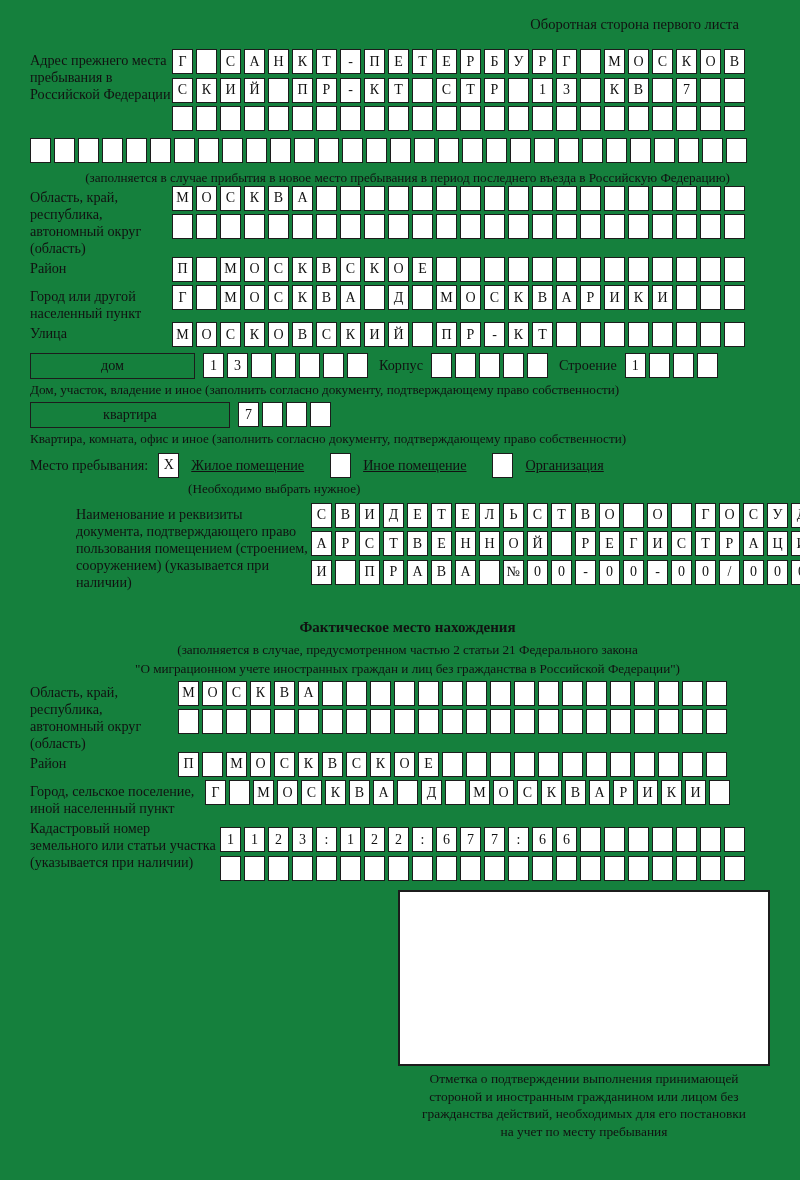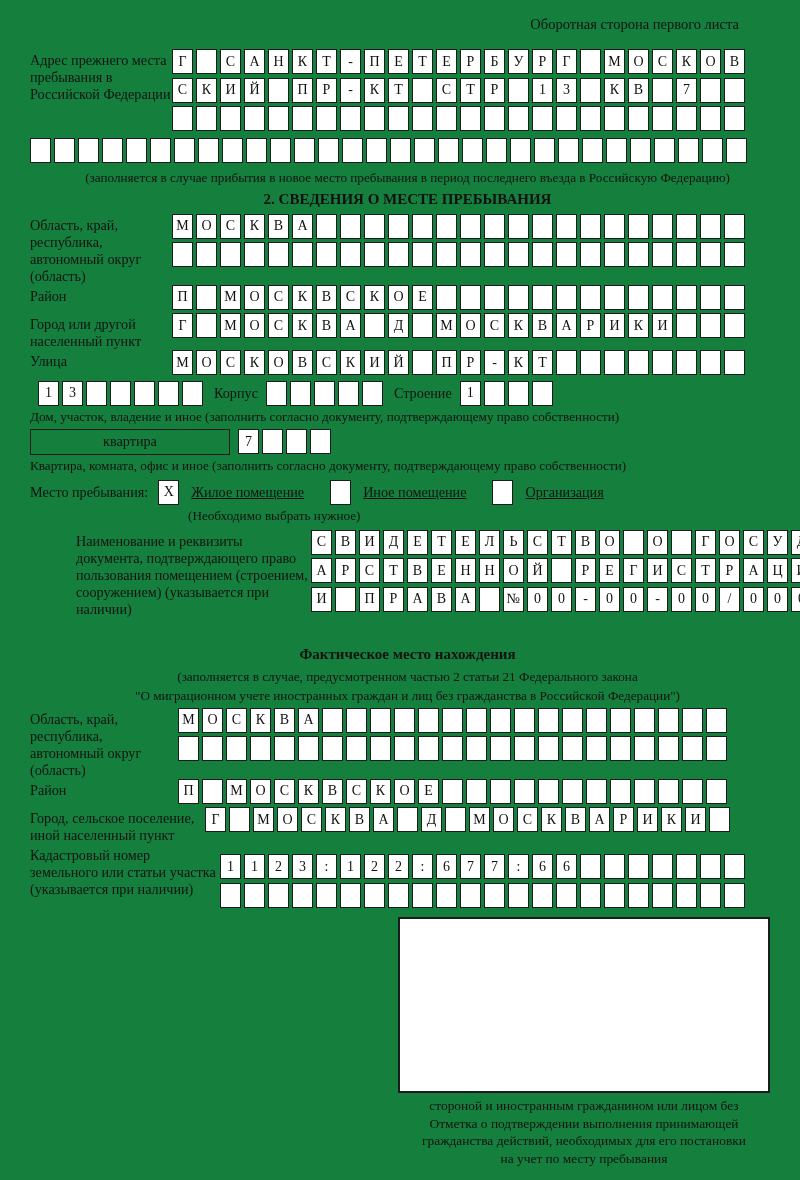--- a/index.html
+++ b/index.html
@@ -174,21 +174,20 @@
       <span class="cb"></span>
       <span class="cb"></span>
       <span class="cb"></span>
       <span class="cb"></span>
       <span class="cb"></span>
       <span class="cb"></span>
       <span class="cb"></span>
     </div>
   <div class="caption center note1">(заполняется в случае прибытия в новое место пребывания в период последнего въезда в Российскую Федерацию)</div>
 
-  <div class="heading">2. СВЕДЕНИЯ О МЕСТЕ ПРЕБЫВАНИЯ</div>
 
   <div class="field">
     <div class="flabel w142">Область, край, республика, автономный округ (область)</div>
     <div class="boxcol">
       <div class="boxrow">
           <span class="cb">М</span>
           <span class="cb">О</span>
           <span class="cb">С</span>
           <span class="cb">К</span>
           <span class="cb">В</span>
@@ -325,20 +324,21 @@
         <span class="cb"></span>
         <span class="cb"></span>
         <span class="cb"></span>
         <span class="cb"></span>
         <span class="cb"></span>
         <span class="cb"></span>
       </div>
   </div>
 
   <div class="inline-row">
+    <div class="namedbox w165">дом</div>
     <div class="boxrow gap8" style="margin-bottom:0">
         <span class="cb">1</span>
         <span class="cb">3</span>
         <span class="cb"></span>
         <span class="cb"></span>
         <span class="cb"></span>
         <span class="cb"></span>
         <span class="cb"></span>
       </div>
     <div class="inline-label">Корпус</div>
@@ -623,20 +623,20 @@
           <span class="cb"></span>
           <span class="cb"></span>
           <span class="cb"></span>
         </div>
     </div>
   </div>
 
   <div class="stamp-wrap">
     <div class="stamp-box"></div>
     <div class="stamp-caption">
+      <div>Отметка о подтверждении выполнения принимающей</div>
       <div>стороной и иностранным гражданином или лицом без</div>
-      <div>Отметка о подтверждении выполнения принимающей</div>
       <div>гражданства действий, необходимых для его постановки</div>
       <div>на учет по месту пребывания</div>
     </div>
   </div>
 
 </div>
 
 </body></html>

